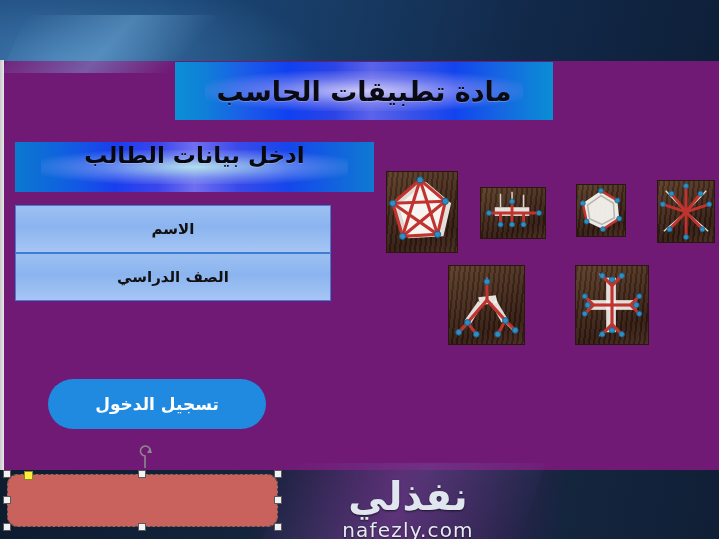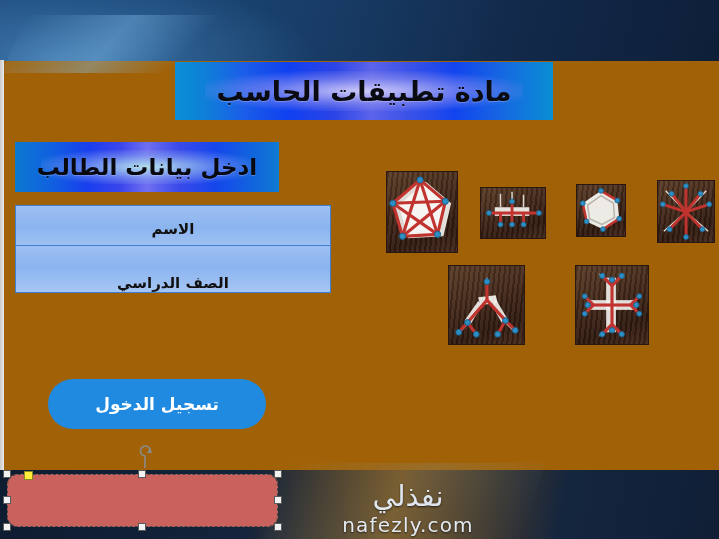--- a/index.html
+++ b/index.html
@@ -6,21 +6,21 @@
   html,body { width:719px; height:539px; overflow:hidden; }
   body {
     font-family: "DejaVu Sans", "Liberation Sans", sans-serif;
     background:#ffffff;
     position:relative;
   }
 
   
   #slide {
     position:absolute; left:0; top:0; width:719px; height:539px;
-    background:#a16207; overflow:hidden;
+    background:#701a75; overflow:hidden;
   }
 
   
   .left-gutter {
     position:absolute; left:0; top:60px; width:4px; height:410px;
     background:linear-gradient(to right,#c9c9c9,#e8e8e8);
   }
 
   
   .top-banner {
@@ -46,21 +46,21 @@
     transform:skewX(-18deg);
   }
 
   
   .watermark {
     position:absolute; left:318px; top:482px; width:180px; height:54px;
     display:flex; flex-direction:column; align-items:center; justify-content:center;
     pointer-events:none;
   }
   .wm-ar {
-    font-size:29px; font-weight:normal; color:#dfe6ee; line-height:1.0;
+    font-size:39px; font-weight:bold; color:#dfe6ee; line-height:1.0;
     direction:rtl; letter-spacing:1px;
     text-shadow:0 1px 2px rgba(0,0,0,.6);
   }
   .wm-en {
     font-size:20px; color:#e4eaf1; letter-spacing:1.2px; margin-top:2px;
     text-shadow:0 1px 2px rgba(0,0,0,.6);
   }
 
   
   .title-banner {
@@ -77,25 +77,25 @@
   }
   .title-text {
     position:relative; z-index:2;
     direction:rtl; font-weight:bold; font-size:27px; color:#0a0a12;
     letter-spacing:0px; white-space:nowrap;
     text-shadow:0 1px 0 rgba(255,255,255,.22);
   }
 
   
   .sub-banner {
-    position:absolute; left:15px; top:142px; width:264px; height:50px;
+    position:absolute; left:15px; top:142px; width:359px; height:50px;
     background:linear-gradient(90deg,
         #0b79cf 0%, #1060e0 14%, #1a3eee 28%, #3b46ec 40%,
         #6f6ff0 50%, #3a4aea 62%, #1546ec 76%, #0f7ad2 100%);
-    display:flex; align-items:center; justify-content:center;
+    display:flex; justify-content:center;
   }
   .sub-banner .inner-glow2 {
     position:absolute; left:26px; top:8px; right:26px; bottom:8px;
     background:radial-gradient(ellipse at 50% 50%, rgba(185,235,235,.90) 0%, rgba(140,170,240,.50) 48%, rgba(30,60,220,0) 80%);
   }
   .sub-text {
     position:relative; z-index:2;
     direction:rtl; font-weight:bold; font-size:23px; color:#08080f;
     white-space:nowrap;
     text-shadow:0 1px 0 rgba(255,255,255,.20);
@@ -106,21 +106,21 @@
     position:absolute; left:15px; width:316px; height:48px;
     background:linear-gradient(180deg,#9cc0f2 0%, #8bb4ef 45%, #a6c6f4 100%);
     border:1px solid #3d7fd0;
     display:flex; align-items:center; justify-content:center;
   }
   .field-label {
     direction:rtl; font-weight:bold; font-size:15px; color:#111111;
     white-space:nowrap;
   }
   #field-0 { top:205px; }
-  #field-1 { top:245px;align-items:flex-end; }
+  #field-1 { top:253px; }
   #field-2 { top:317px; }
 
   
   .login-btn {
     position:absolute; left:48px; top:379px; width:218px; height:50px;
     background:#1f8ae0;
     border-radius:25px;
     display:flex; align-items:center; justify-content:center;
     cursor:pointer;
   }

